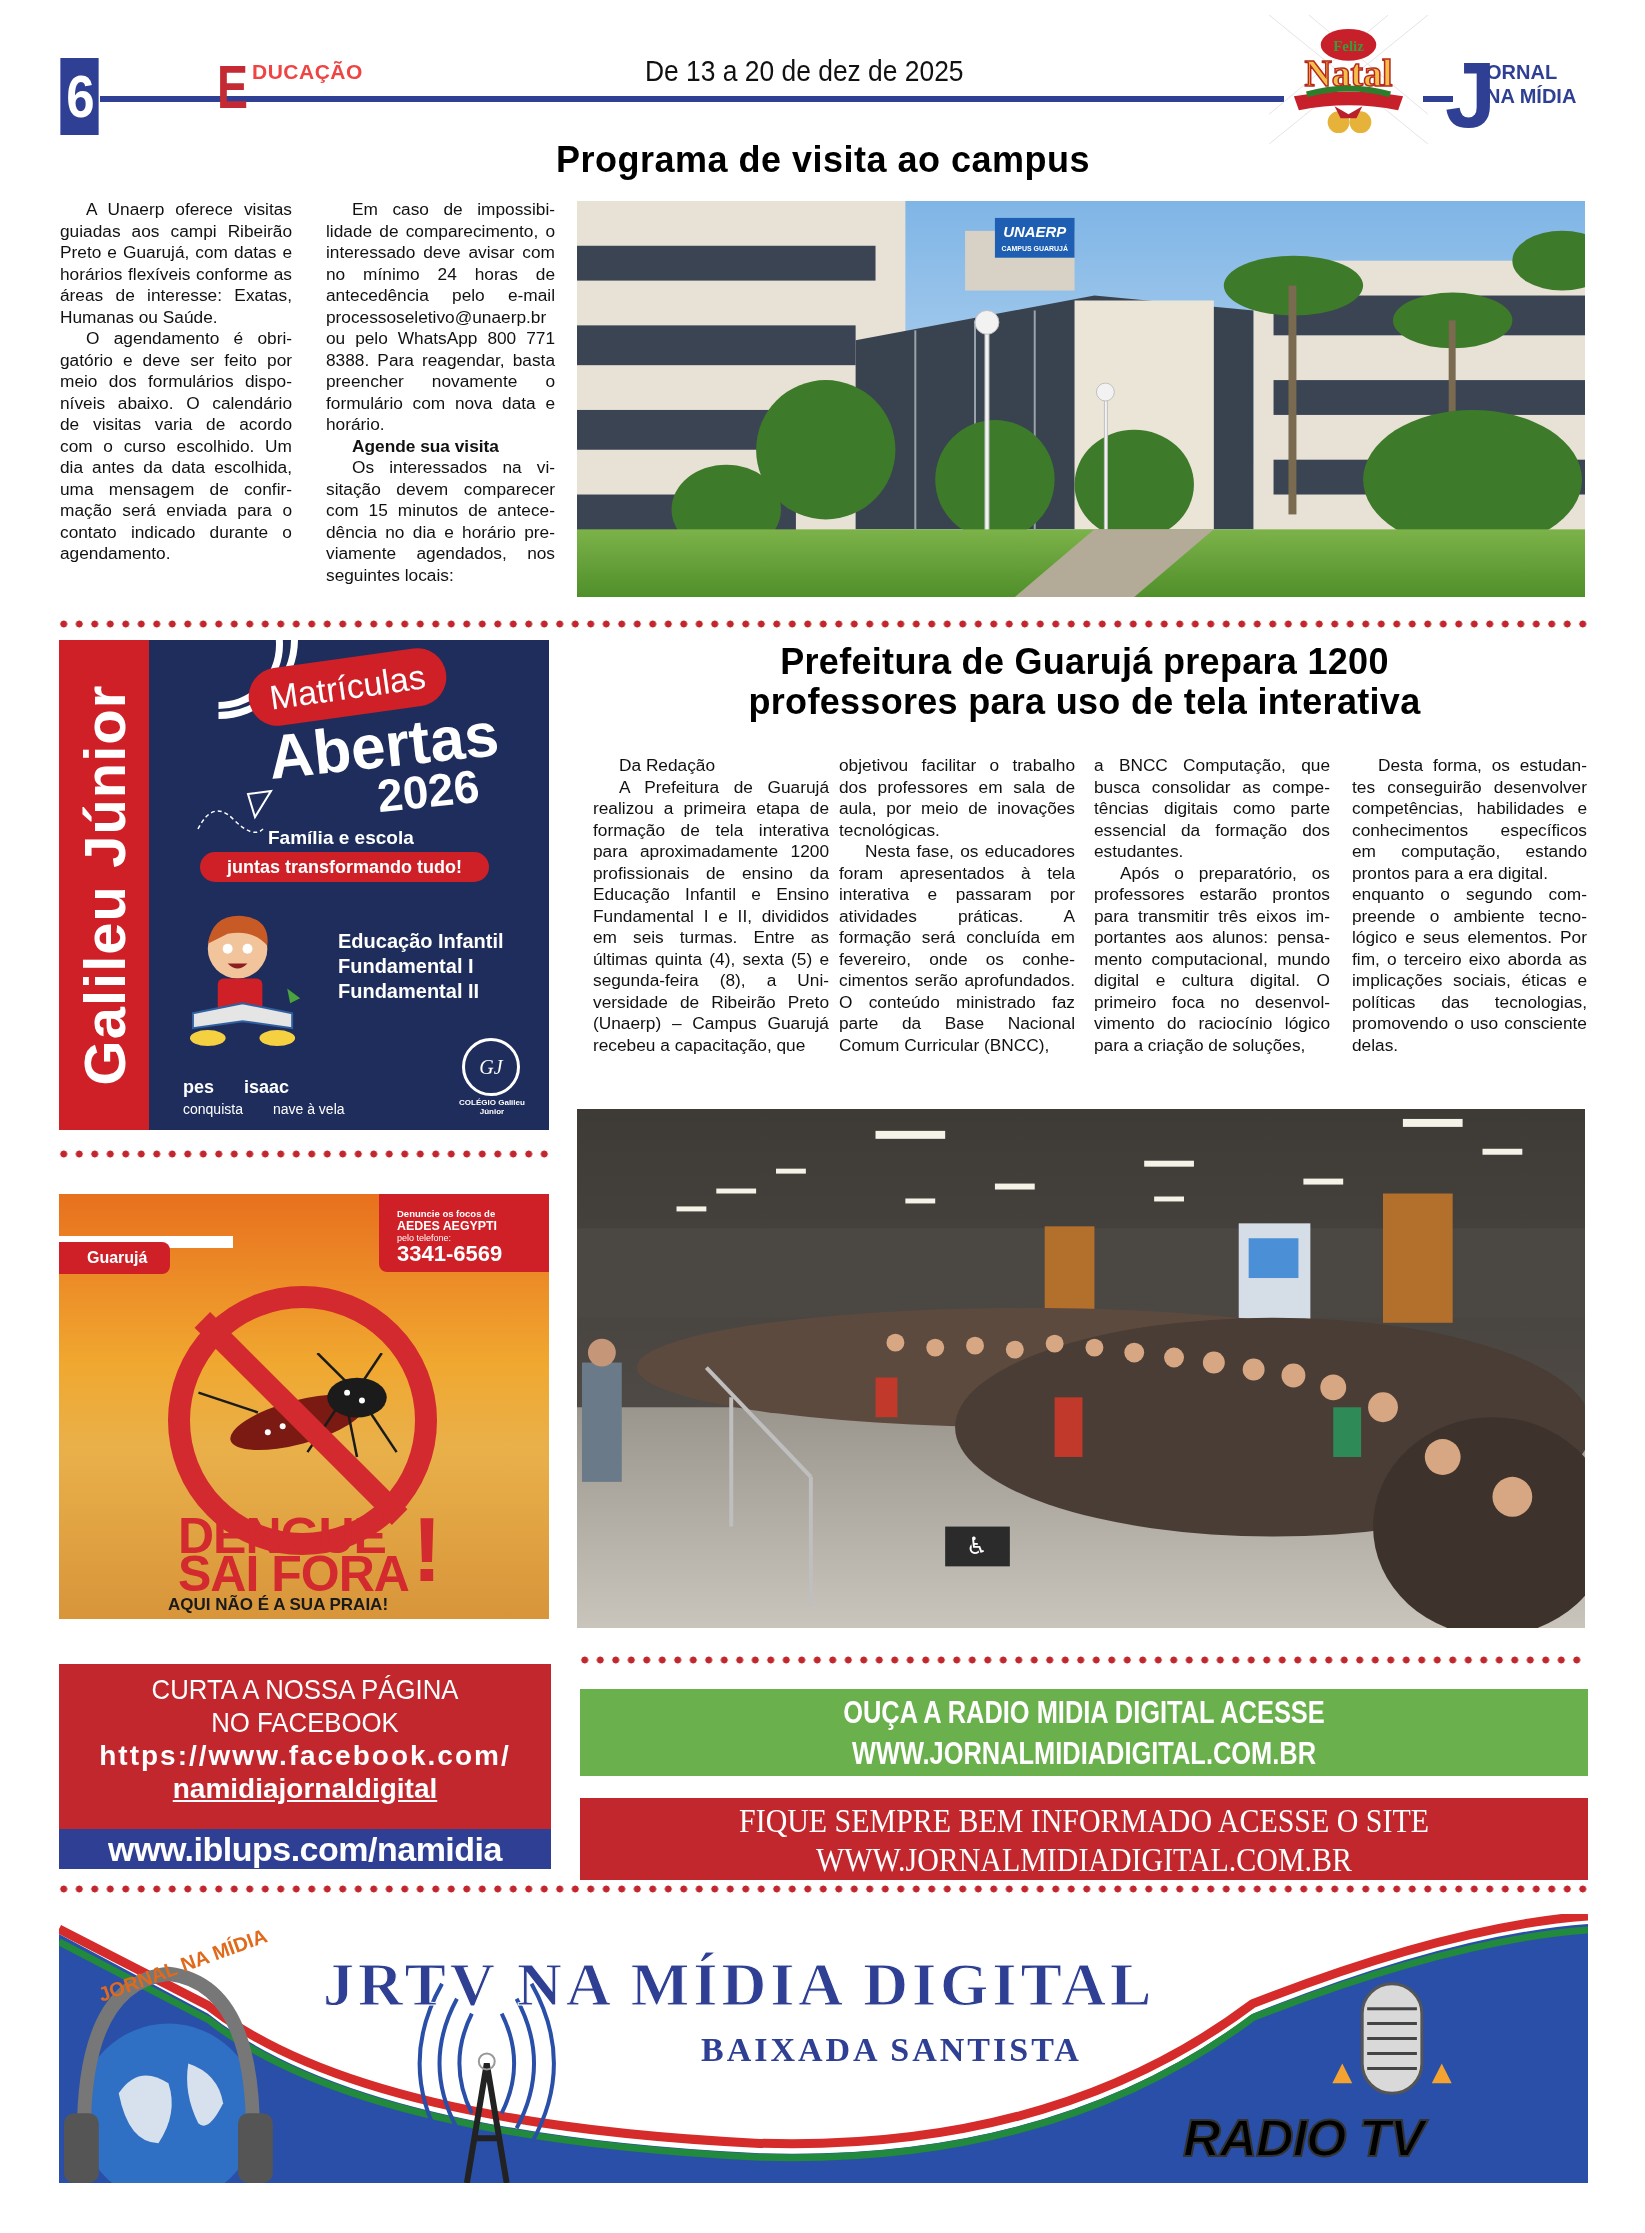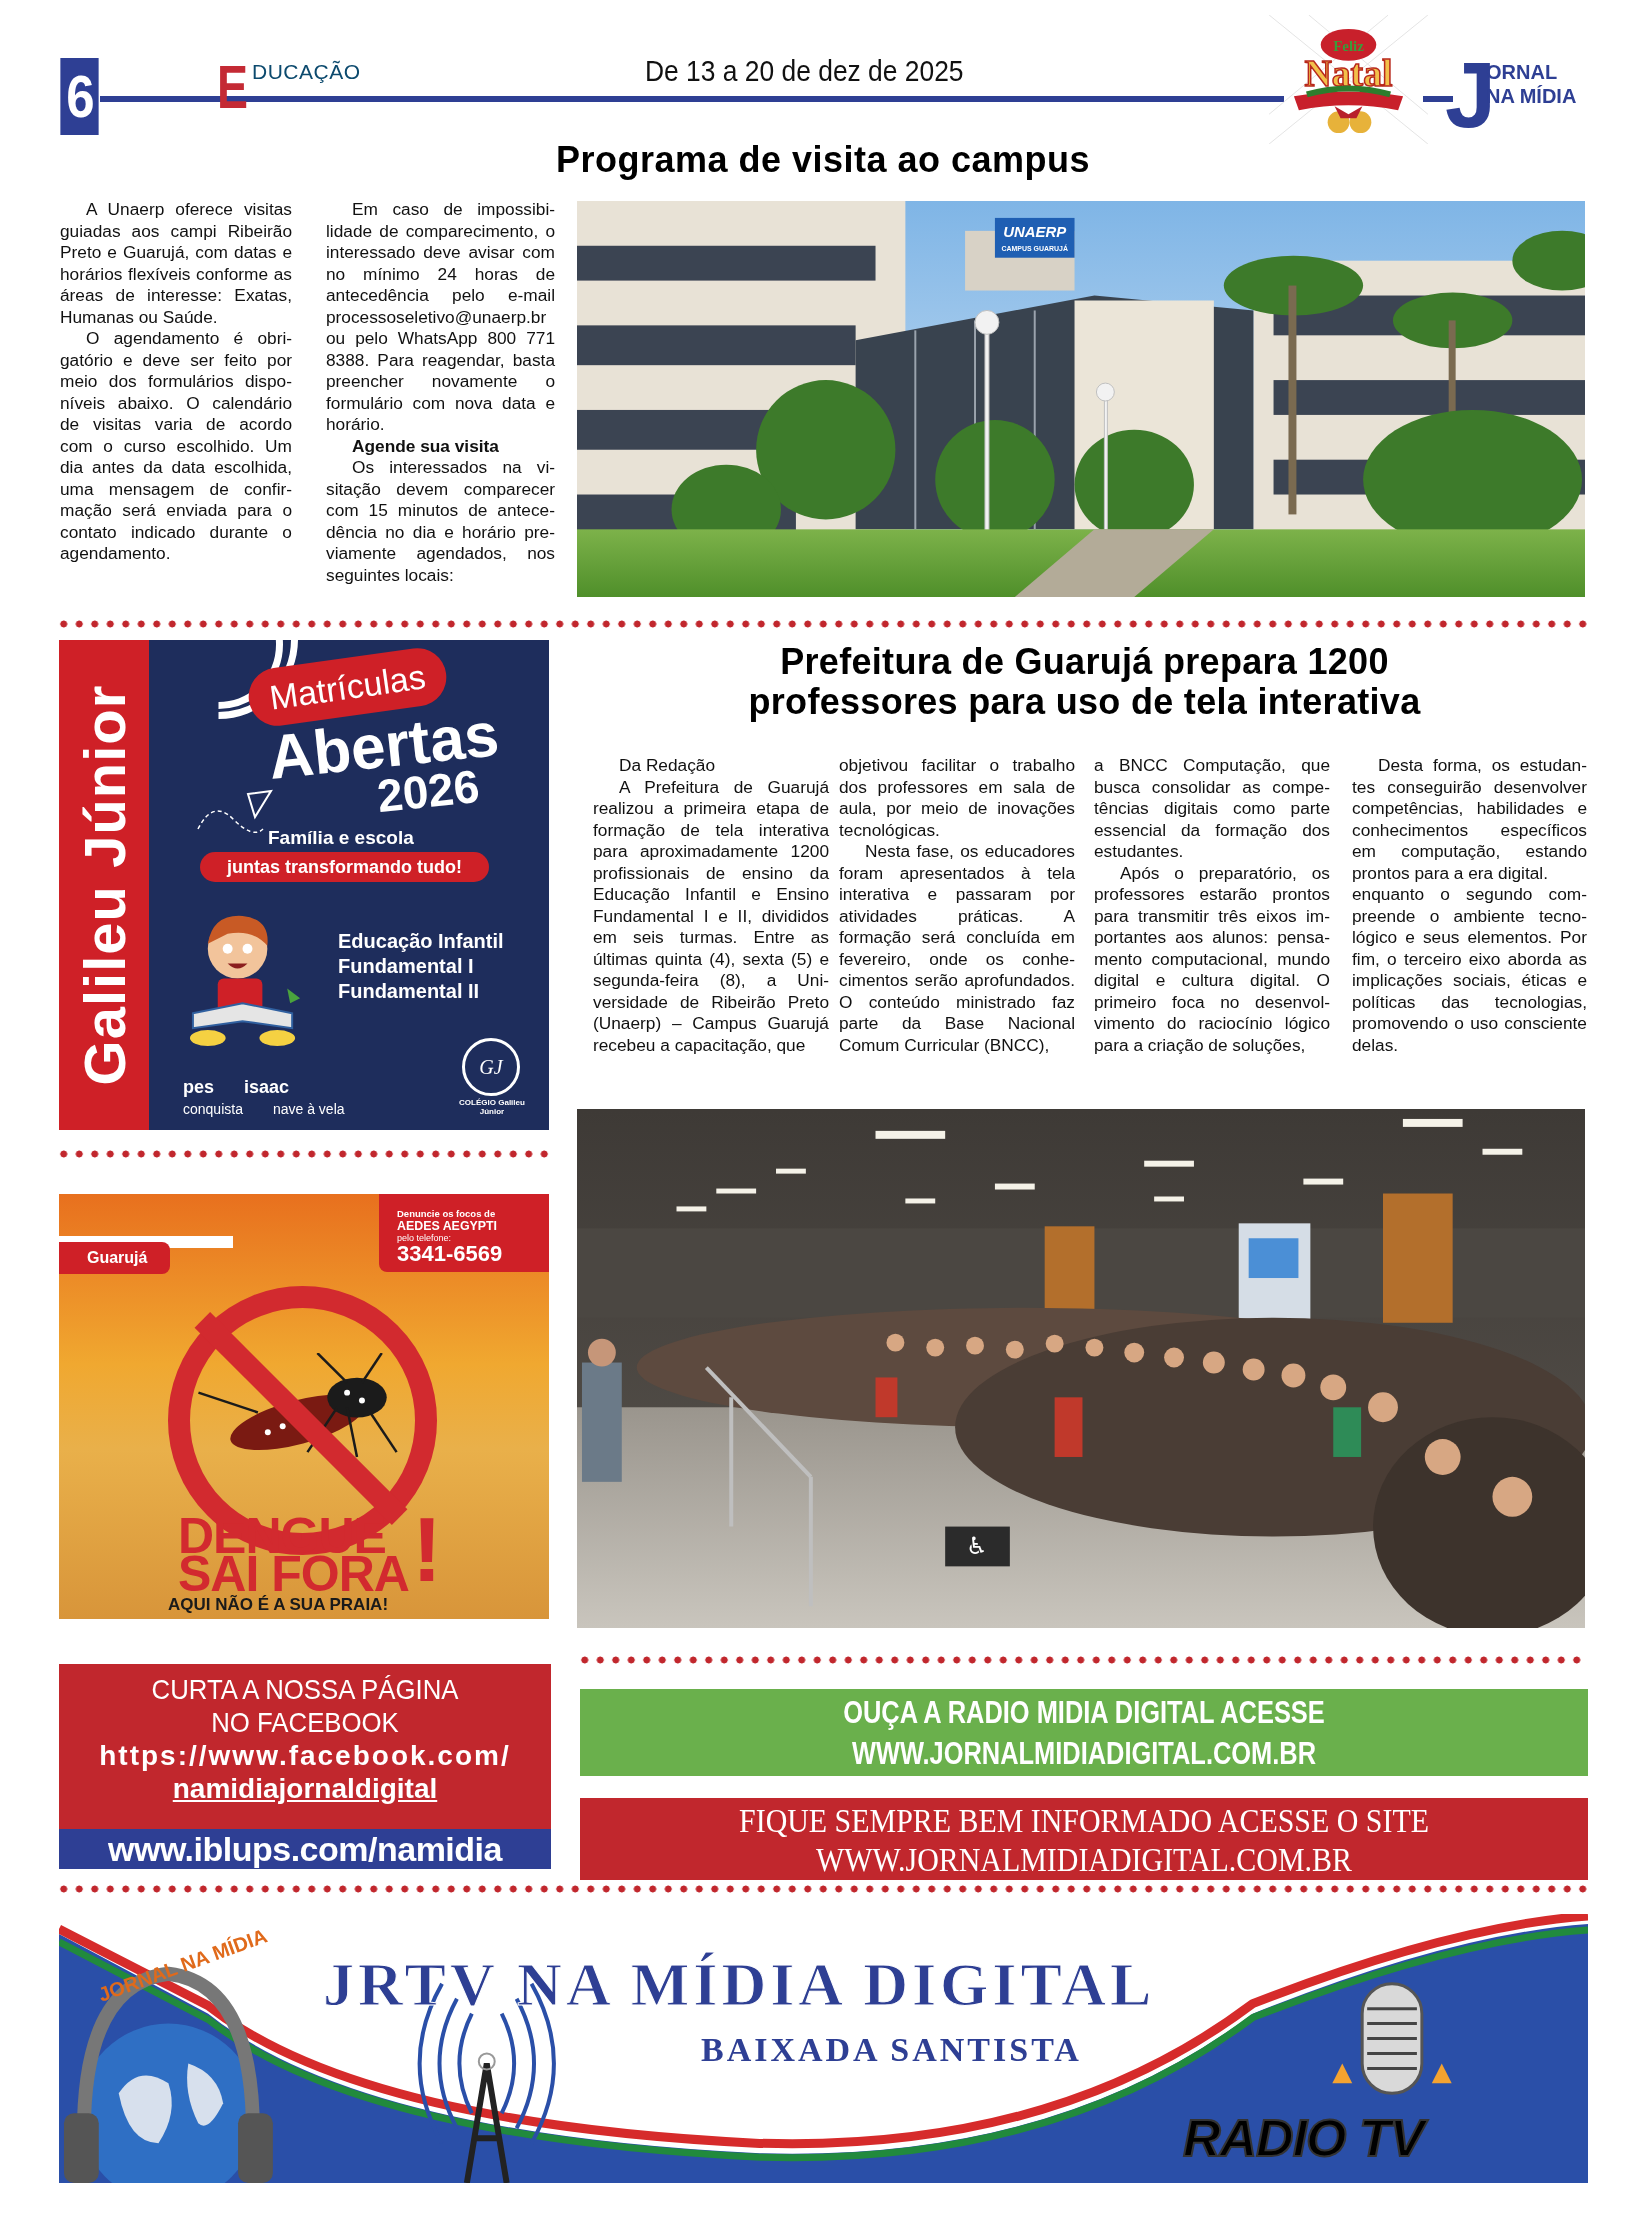--- a/index.html
+++ b/index.html
@@ -8,21 +8,21 @@
   .abs { position: absolute; }
 
   
   .page-num { left: 57px; top: 58px; width: 45px; height: 77px; background: #2e3f94; color: #fff;
     font-family: "Liberation Sans", sans-serif; font-weight: bold; font-size: 60px; line-height: 77px;
     text-align: center; letter-spacing: -2px; transform: scaleX(0.85); }
   .header-rule { left: 100px; top: 96px; width: 1184px; height: 6px; background: #2e3f94; }
   .header-rule2 { left: 1423px; top: 96px; width: 30px; height: 6px; background: #2e3f94; }
   .section-E { left: 217px; top: 62px; color: #c42a34; font-weight: bold; font-size: 62px; line-height: 50px;
     transform: scaleX(0.75); transform-origin: left top; }
-  .section-rest { left: 252px; top: 60px; color: #0c4a6e; font-weight: normal; font-size: 21px; letter-spacing: 0.5px; }
+  .section-rest { left: 252px; top: 60px; color: #ef4444; font-weight: bold; font-size: 21px; letter-spacing: 0.5px; }
   .edition-date { left: 645px; top: 54px; font-size: 30px; color: #111; transform: scaleX(0.88); transform-origin: left top; }
   .natal-logo { left: 1269px; top: 15px; width: 159px; height: 129px; }
   .jornal-J { left: 1445px; top: 55px; color: #2e3f94; font-weight: bold; font-size: 92px; line-height: 80px; }
   .jornal-text { left: 1486px; top: 60px; color: #2e3f94; font-weight: bold; font-size: 20px; line-height: 24px; }
 
   
   .article1-title { left: 0; width: 1646px; top: 139px; text-align: center; font-weight: bold; font-size: 36px;
     letter-spacing: 0.5px; color: #000; }
   .col { font-size: 17.3px; line-height: 21.5px; text-align: justify; hyphens: manual; color: #111; }
   .col p { text-indent: 26px; }

